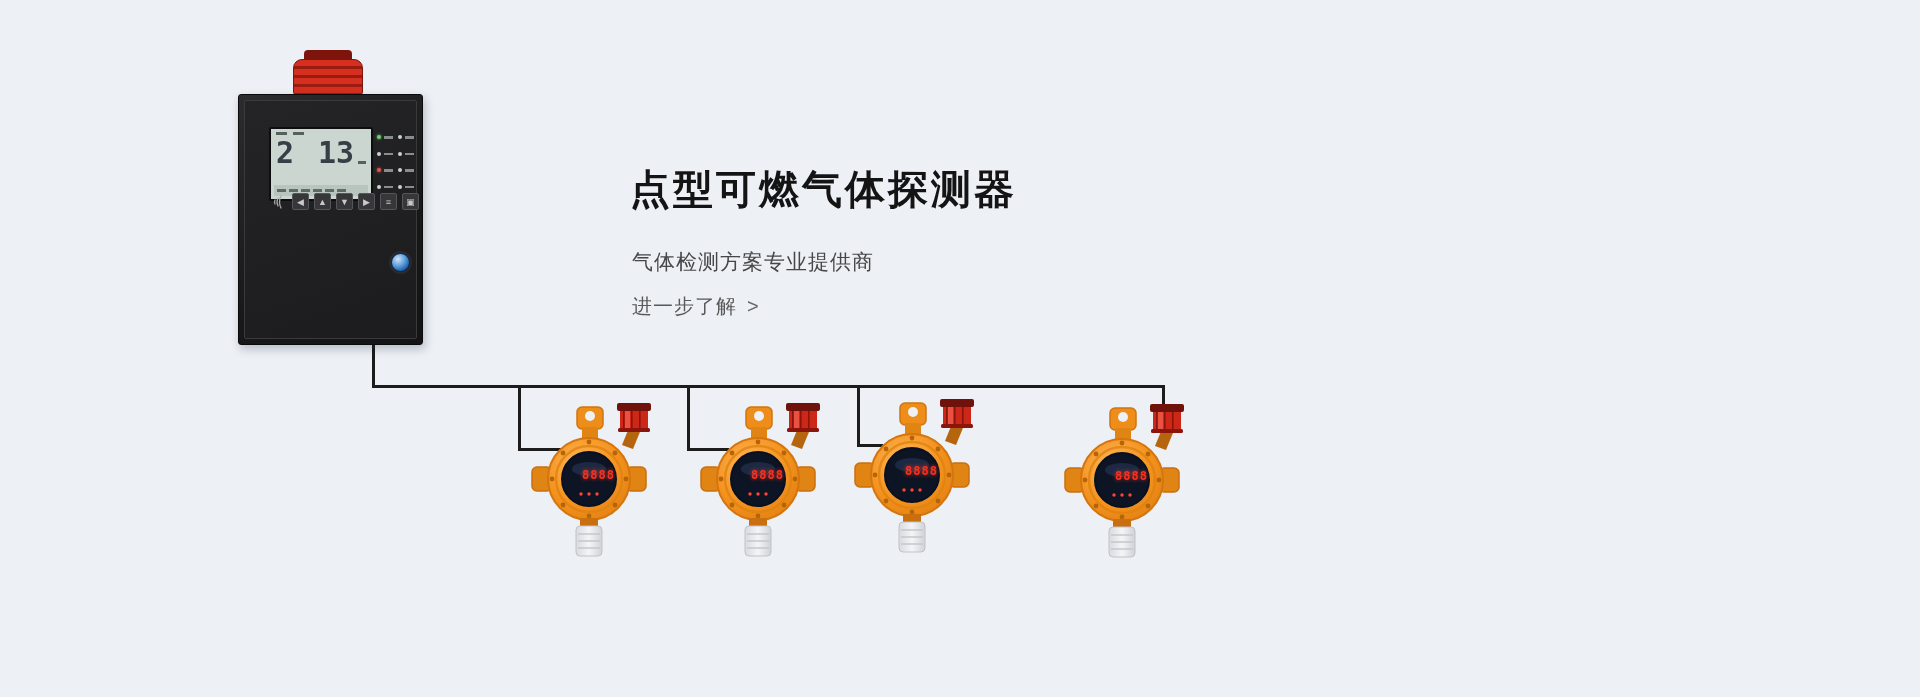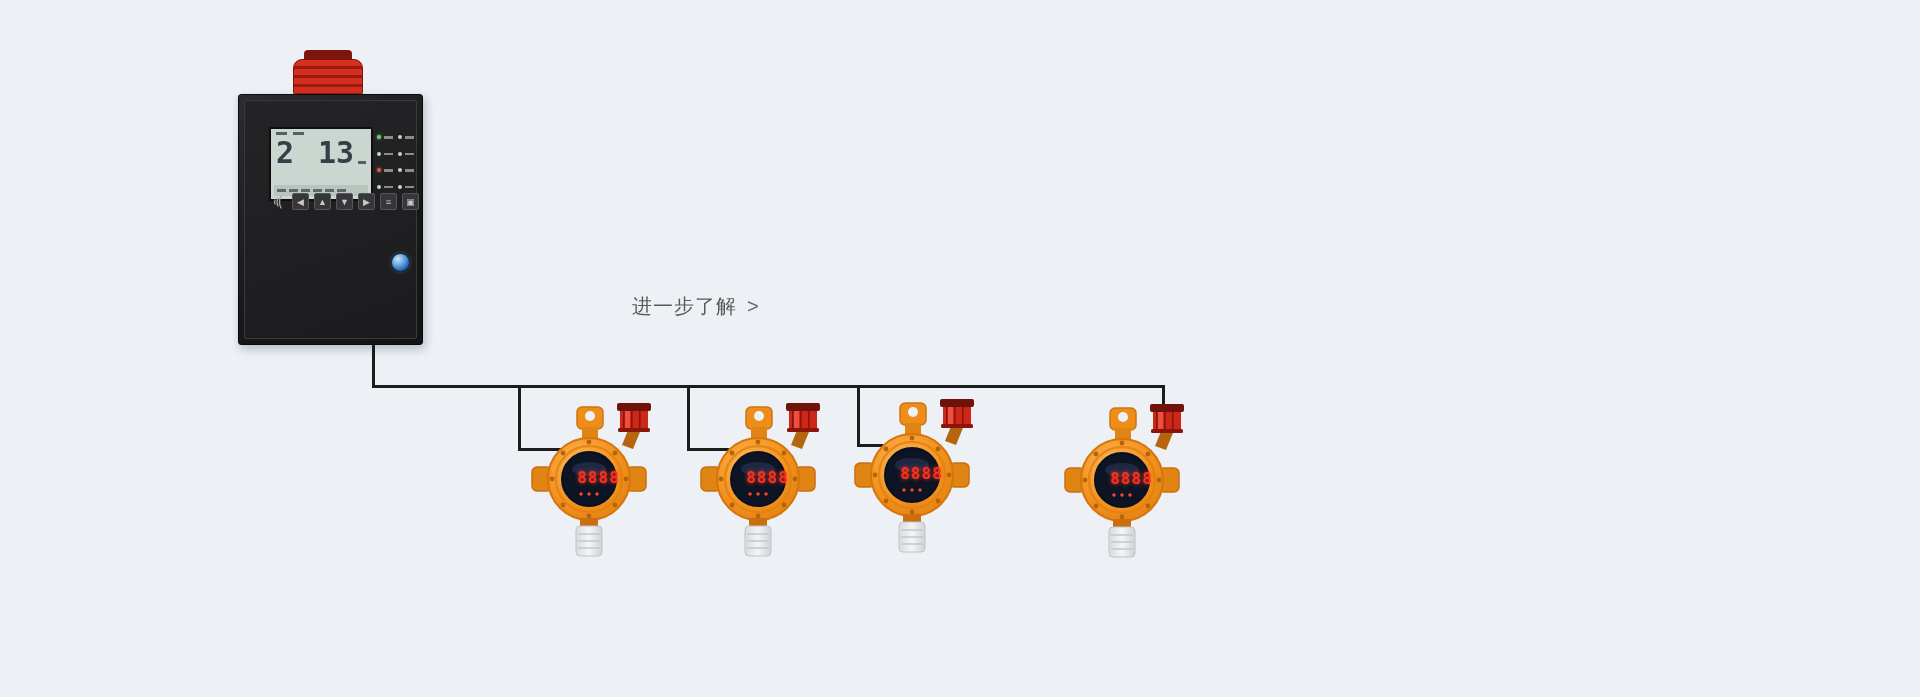--- a/index.html
+++ b/index.html
@@ -39,21 +39,21 @@
   .ind .dash{width:9px;height:2.5px;background:#9aa19e;opacity:.85;}
 
   .keypad{position:absolute;left:26px;top:92px;display:flex;align-items:center;gap:5px;}
   .buzzer{display:inline-flex;width:16px;height:16px;}
   .kbtn{display:inline-block;width:17px;height:17px;background:#37373a;border:1px solid #55555a;border-radius:2px;color:#c9c9cc;font-size:9px;line-height:16px;text-align:center;box-sizing:border-box;}
   .lockbtn{position:absolute;left:146px;top:152px;width:17px;height:17px;border-radius:50%;background:radial-gradient(circle at 35% 30%,#cfe6fa,#5b9bd8 45%,#1d5ea8 75%,#123c6e);border:1px solid #0e2f57;box-shadow:0 0 0 2px #2b2b2e;}
 
   
   .det{position:absolute;width:150px;height:160px;}
   .det svg{position:absolute;left:0;top:0;}
-  .det .led{position:absolute;left:34px;top:67px;width:75px;text-align:center;font-family:"DejaVu Sans Mono",monospace;font-weight:700;font-size:16px;color:#ff2f1d;letter-spacing:1px;text-shadow:0 0 4px rgba(255,64,40,.85);}
+  .det .led{position:absolute;left:34px;top:67px;width:75px;text-align:center;font-family:"DejaVu Sans Mono",monospace;font-weight:700;font-size:12px;color:#ff2f1d;letter-spacing:1px;text-shadow:0 0 4px rgba(255,64,40,.85);}
 </style>
 </head>
 <body>
 
 <div class="stage">
 
   <svg width="0" height="0" style="position:absolute" aria-hidden="true">
     <defs>
       <radialGradient id="bodyGrad" cx="40%" cy="35%" r="75%">
         <stop offset="0%" stop-color="#ffbb5e"></stop>
@@ -98,20 +98,22 @@
         <circle cx="70" cy="93" r="1.7" fill="#ff4433"></circle>
         <rect x="53" y="117" width="18" height="9" fill="#c96f10"></rect>
         <rect x="49" y="125" width="26" height="30" rx="4" fill="url(#sensorGrad)" stroke="#bfc3c9"></rect>
         <line x1="51" y1="133" x2="73" y2="133" stroke="#c3c7cd" stroke-width="1.5"></line>
         <line x1="51" y1="140" x2="73" y2="140" stroke="#c3c7cd" stroke-width="1.5"></line>
         <line x1="51" y1="147" x2="73" y2="147" stroke="#c3c7cd" stroke-width="1.5"></line>
       </symbol>
     </defs>
   </svg>
 
+  <h1 class="hero-title" style="margin:0">点型可燃气体探测器</h1>
+  <div class="hero-sub">气体检测方案专业提供商</div>
   <a class="cta"><span>进一步了解</span><span class="arrow">&gt;</span></a>
 
   <div class="wire" style="left:372px;top:342px;width:3px;height:46px"></div>
   <div class="wire" style="left:372px;top:385px;width:793px;height:3px"></div>
   <div class="wire" style="left:518px;top:385px;width:3px;height:66px"></div>
   <div class="wire" style="left:518px;top:448px;width:44px;height:3px"></div>
   <div class="wire" style="left:687px;top:385px;width:3px;height:66px"></div>
   <div class="wire" style="left:687px;top:448px;width:42px;height:3px"></div>
   <div class="wire" style="left:857px;top:385px;width:3px;height:62px"></div>
   <div class="wire" style="left:857px;top:444px;width:26px;height:3px"></div>

